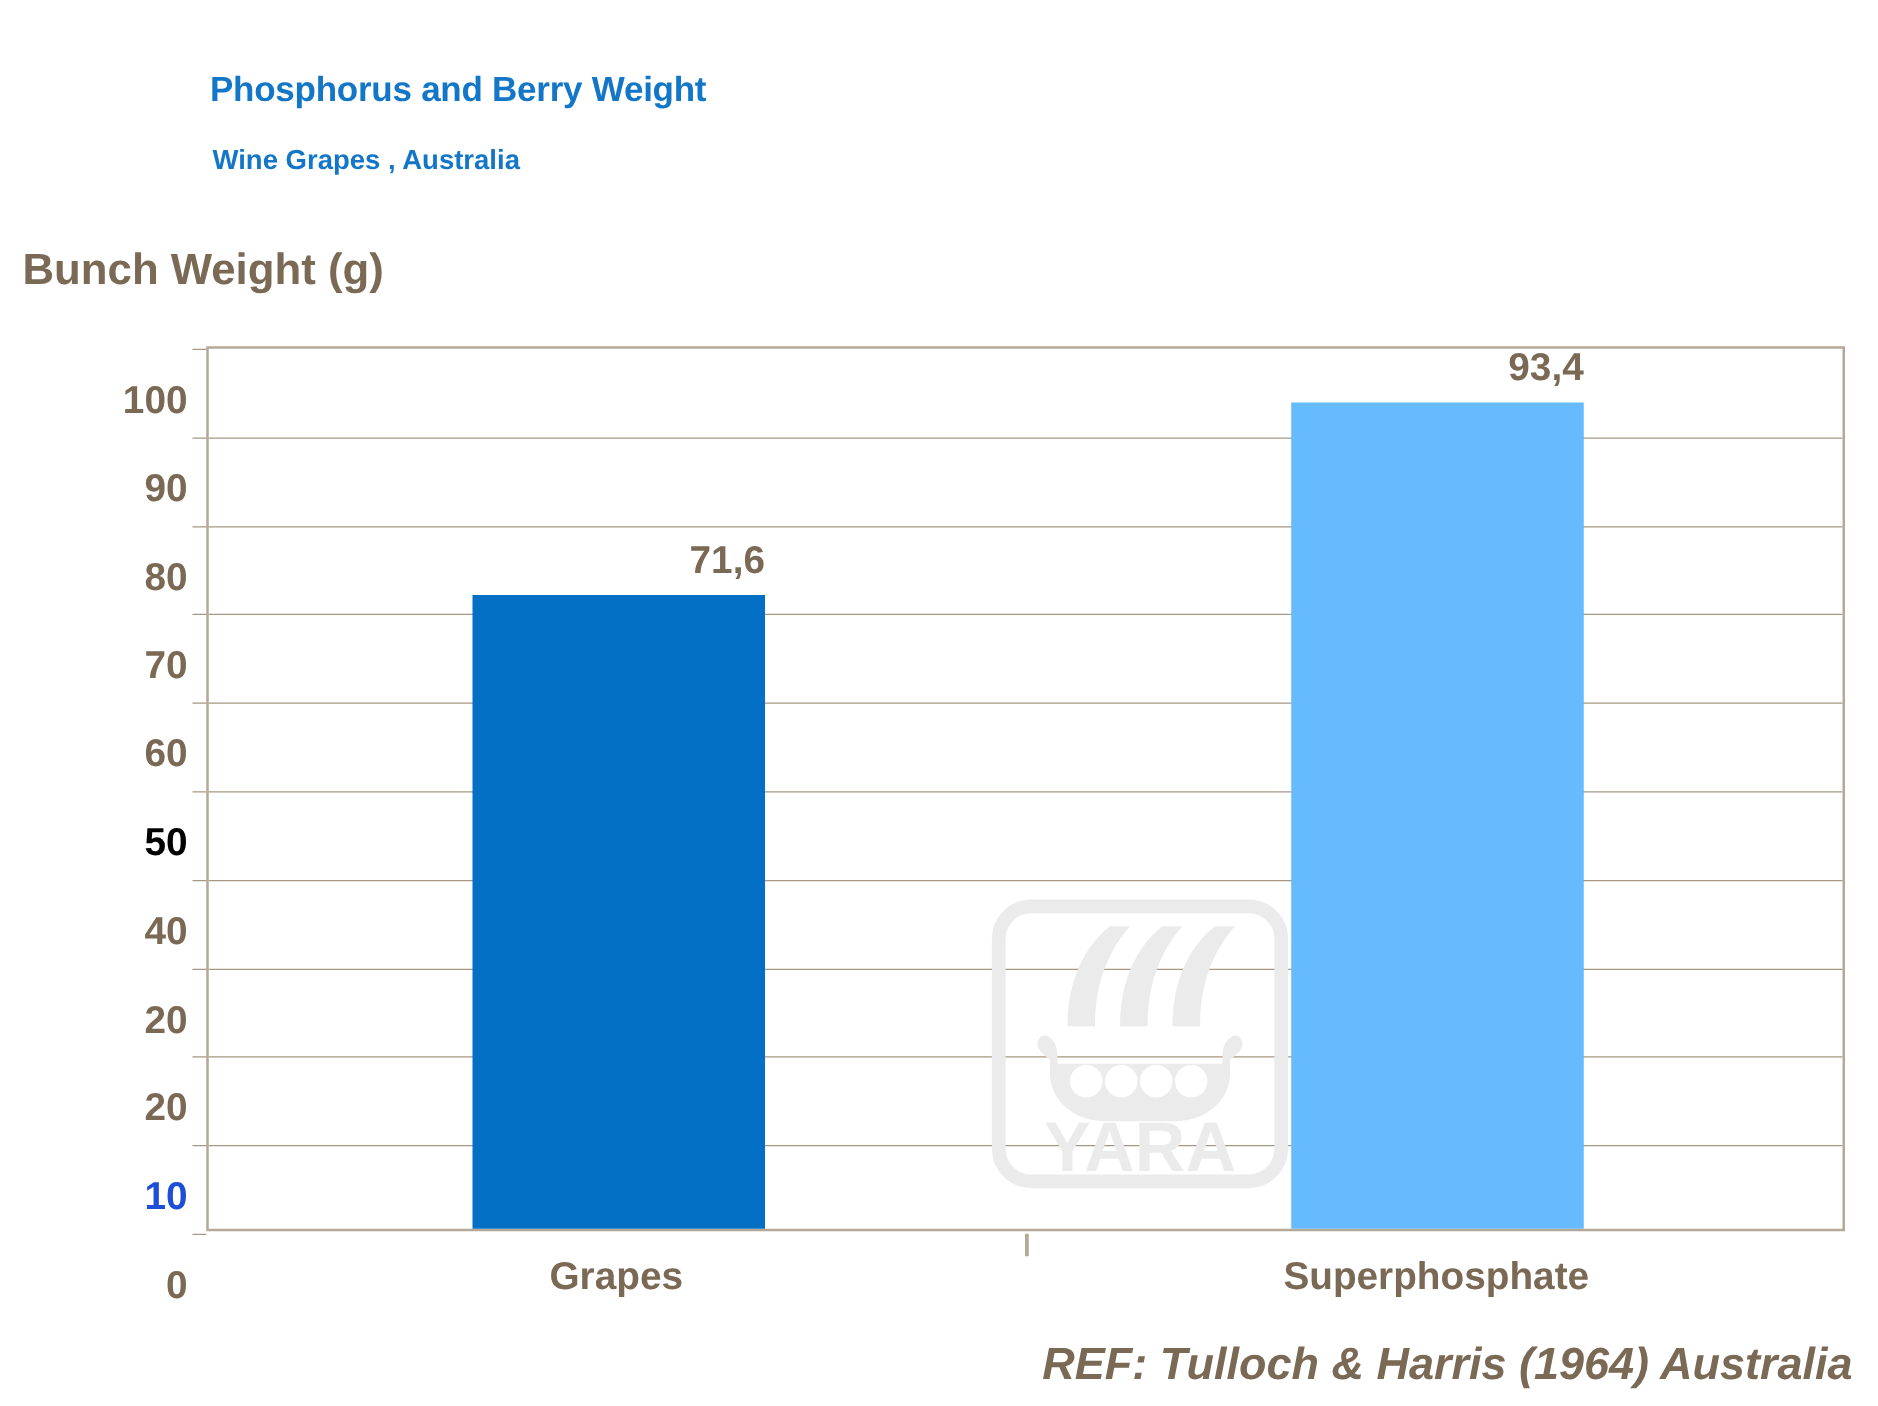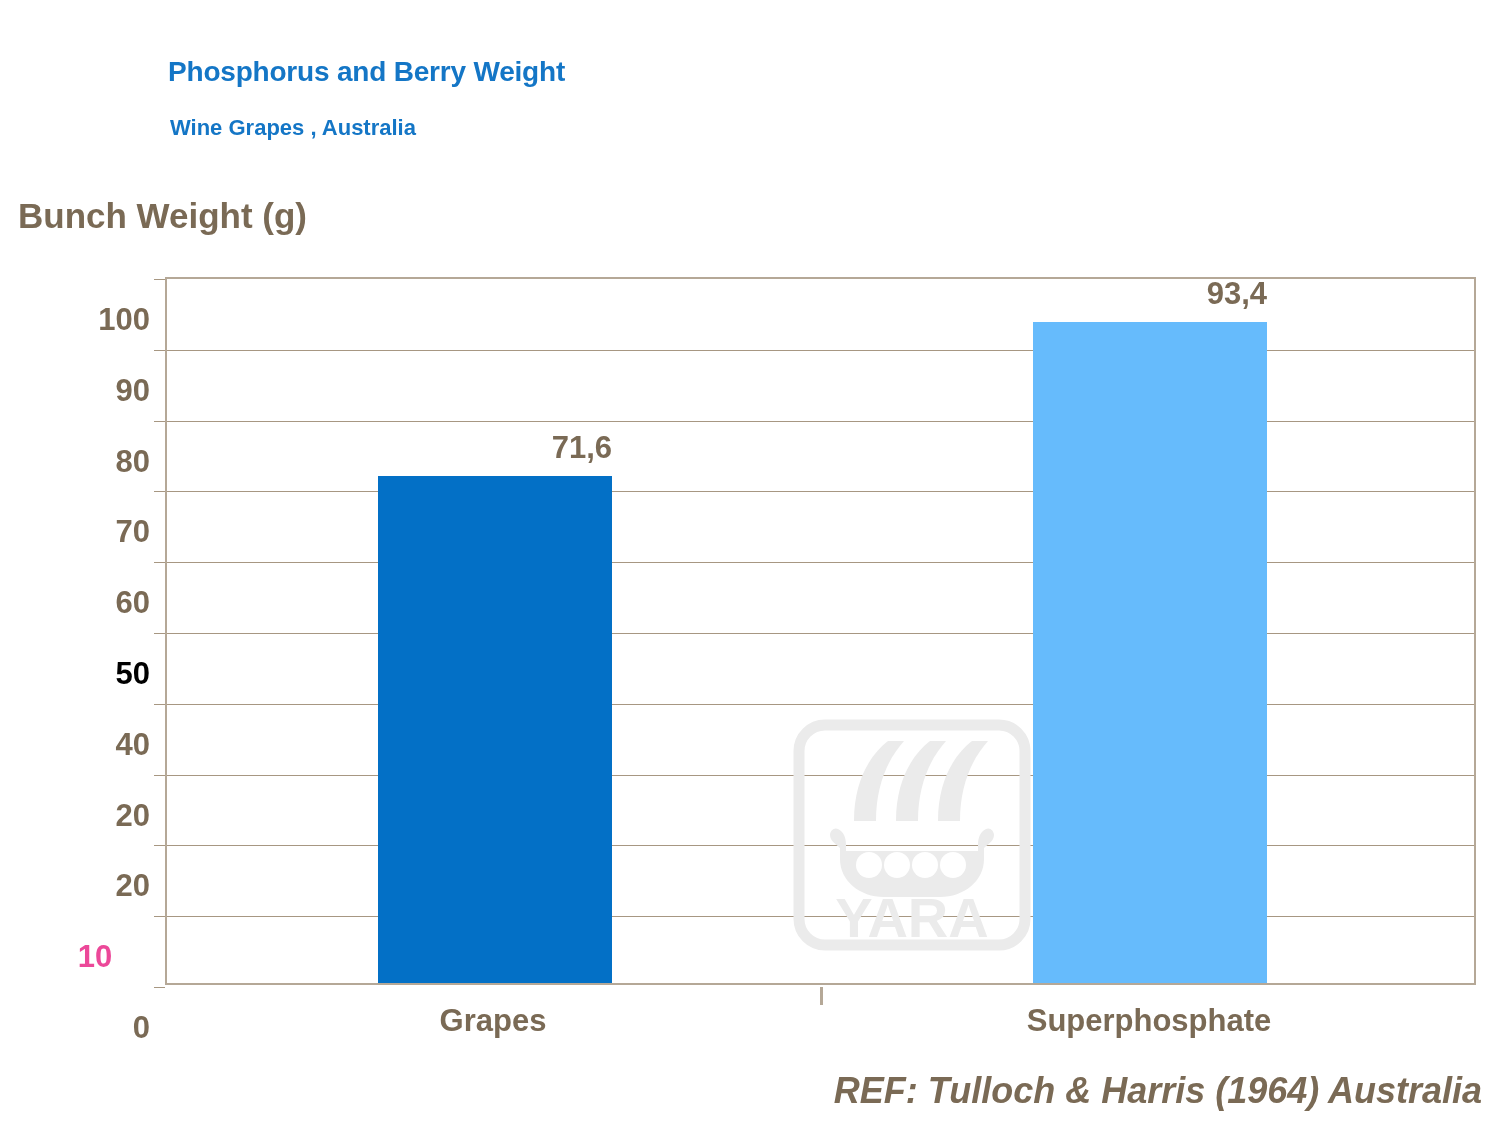--- a/index.html
+++ b/index.html
@@ -156,21 +156,21 @@
 <div id="y-tick-labels">
     <div class="tick-label" style="top: -17px; color: rgb(122, 106, 85);">100</div>
     <div class="tick-label" style="top: 53.8px; color: rgb(122, 106, 85);">90</div>
     <div class="tick-label" style="top: 124.6px; color: rgb(122, 106, 85);">80</div>
     <div class="tick-label" style="top: 195.4px; color: rgb(122, 106, 85);">70</div>
     <div class="tick-label" style="top: 266.2px; color: rgb(122, 106, 85);">60</div>
     <div class="tick-label" style="top: 337px; color: #000000; text-align: right;">50</div>
     <div class="tick-label" style="top: 407.8px; color: rgb(122, 106, 85);">40</div>
     <div class="tick-label" style="top: 478.6px; color: rgb(122, 106, 85);">20</div>
     <div class="tick-label" style="top: 549.4px; color: rgb(122, 106, 85);">20</div>
-    <div class="tick-label" style="top: 620.2px; color: #ec4899; text-align: center;">10</div>
+    <div class="tick-label" style="top: 620.2px; color: #1d4ed8;">10</div>
     <div class="tick-label" style="top: 691px; color: rgb(122, 106, 85);">0</div>
   </div>
 
 <div id="plot-frame">
   <div id="gridlines">
       <div class="axis-tick" style="top: 0px; background: rgb(167, 151, 130);"></div>
       <div class="gridline" style="top: 71px; background: rgb(167, 151, 130);"></div>
       <div class="axis-tick" style="top: 71px; background: rgb(167, 151, 130);"></div>
       <div class="gridline" style="top: 142px; background: rgb(167, 151, 130);"></div>
       <div class="axis-tick" style="top: 142px; background: rgb(167, 151, 130);"></div>

